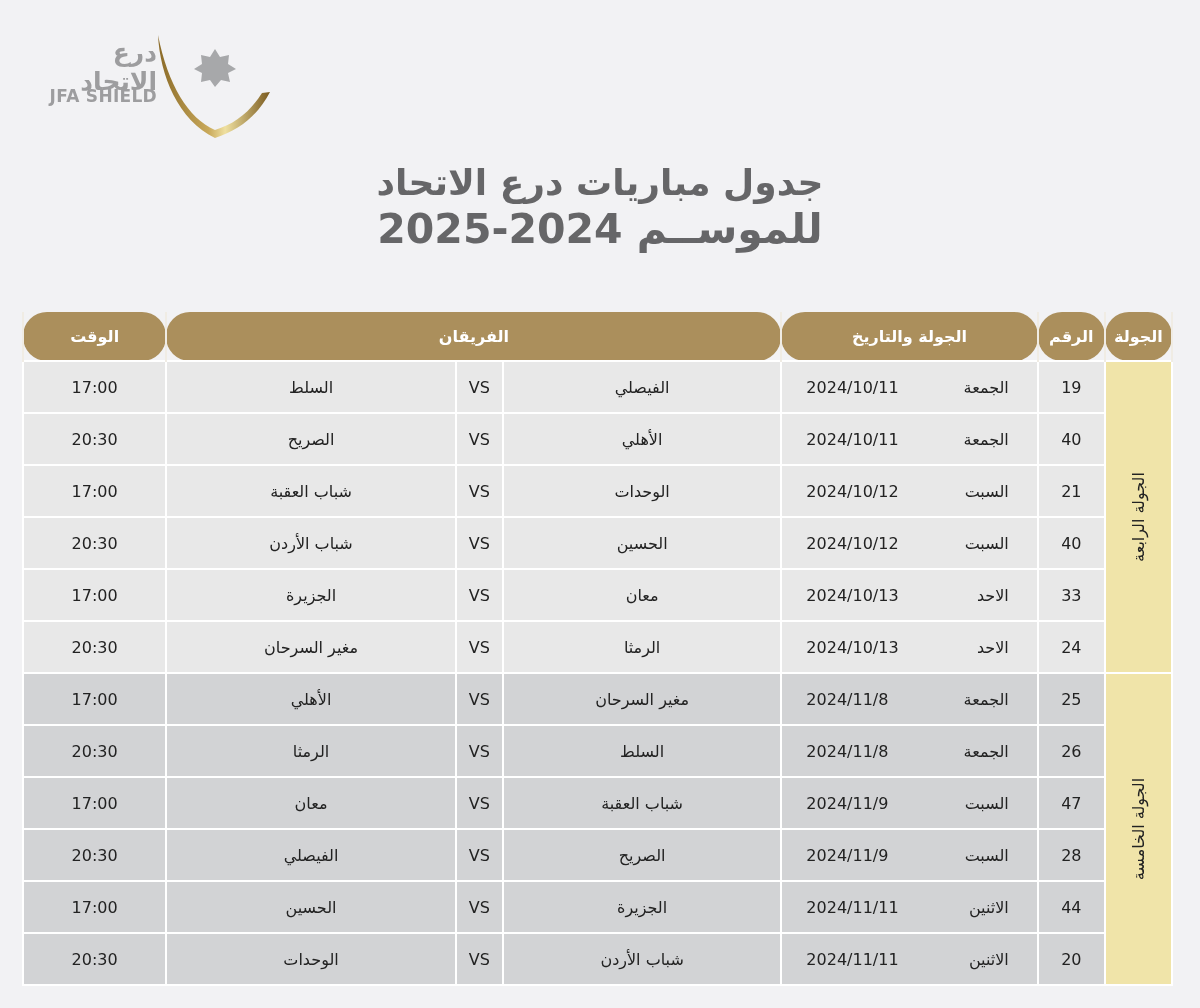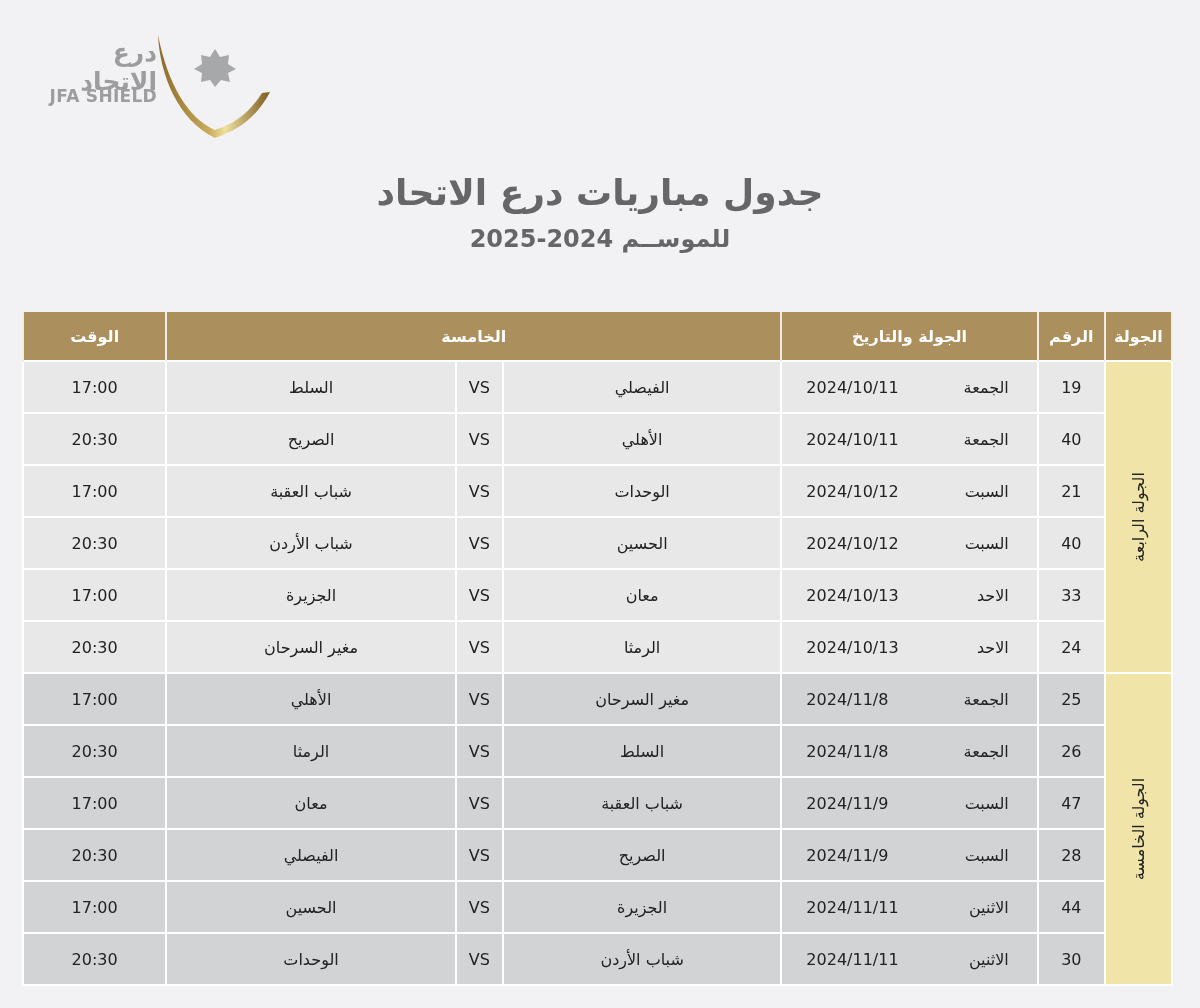--- a/index.html
+++ b/index.html
@@ -5,29 +5,29 @@
   html, body { margin:0; padding:0; }
   body {
     width:1200px; height:1008px; background:#f2f2f4; position:relative; overflow:hidden;
     font-family:"DejaVu Sans", sans-serif; color:#222;
   }
   .logo { position:absolute; left:20px; top:30px; width:260px; height:115px; }
   .logo-ar { position:absolute; left:22px; top:8px; width:115px; text-align:right; font-size:25px; font-weight:bold; color:#9d9d9f; direction:rtl; }
   .logo-en { position:absolute; left:6px; top:56px; width:131px; text-align:right; font-size:17px; font-weight:bold; color:#9d9d9f; letter-spacing:0.3px; }
   .logo-mark { position:absolute; left:130px; top:0; width:130px; height:115px; }
   .title { position:absolute; left:300px; top:160px; width:600px; text-align:center; direction:rtl; color:#666668; font-weight:bold; }
-  .title .l1 { font-size:36px; line-height:46px;margin-top:10px; }
-  .title .l2 { font-size:24px; line-height:46px; }
+  .title .l1 { font-size:36px; line-height:46px; }
+  .title .l2 { font-size:41px; line-height:46px; }
   table.sched {
     position:absolute; left:22px; top:312px; width:1151px; border-collapse:collapse;
     direction:rtl; table-layout:fixed;
   }
   table.sched th {
     background:#ab8f5c; color:#fff; font-weight:bold; font-size:16px; height:48px;
-    border-left:2px solid #f0ece4; border-right:2px solid #f0ece4; padding:0;
+    border-left:2px solid #f0ece4; border-right:2px solid #f0ece4; padding:0;border-radius:24px;
   }
   table.sched td {
     font-size:16px; text-align:center; height:50px; padding:0;
     border:2px solid #ffffff; color:#222;
   }
   tr.g1 td { background:#e8e8e8; }
   tr.g2 td { background:#d2d3d5; }
   td.round { background:#f0e4a9 !important; position:relative; border-top:none; }
   .vtext { position:absolute; left:50%; top:50%; transform:translate(-50%,-50%) rotate(-90deg); white-space:nowrap; font-size:16px; }
   .daycell { display:flex; justify-content:space-between; align-items:center; padding:0 28px 0 24px; direction:rtl; }
@@ -65,21 +65,21 @@
       <col style="width:278px">
       <col style="width:47px">
       <col style="width:289px">
       <col style="width:143px">
   </colgroup>
   <thead>
     <tr>
       <th>الجولة</th>
       <th>الرقم</th>
       <th>الجولة والتاريخ</th>
-      <th colspan="3">الخامسة</th>
+      <th colspan="3">الفريقان</th>
       <th>الوقت</th>
     </tr>
   </thead>
   <tbody>
 
     <tr class="g1">
       <td class="round" rowspan="6">
           <span class="vtext">الجولة الرابعة</span>
         </td>
       <td>19</td>
@@ -222,21 +222,21 @@
             <span>الاثنين</span>
             <span>2024/11/11</span>
           </div>
         </td>
       <td>الجزيرة</td>
       <td>VS</td>
       <td>الحسين</td>
       <td>17:00</td>
     </tr>
     <tr class="g2">
-      <td>30</td>
+      <td>20</td>
       <td>
           <div class="daycell">
             <span>الاثنين</span>
             <span>2024/11/11</span>
           </div>
         </td>
       <td>شباب الأردن</td>
       <td>VS</td>
       <td>الوحدات</td>
       <td>20:30</td>

